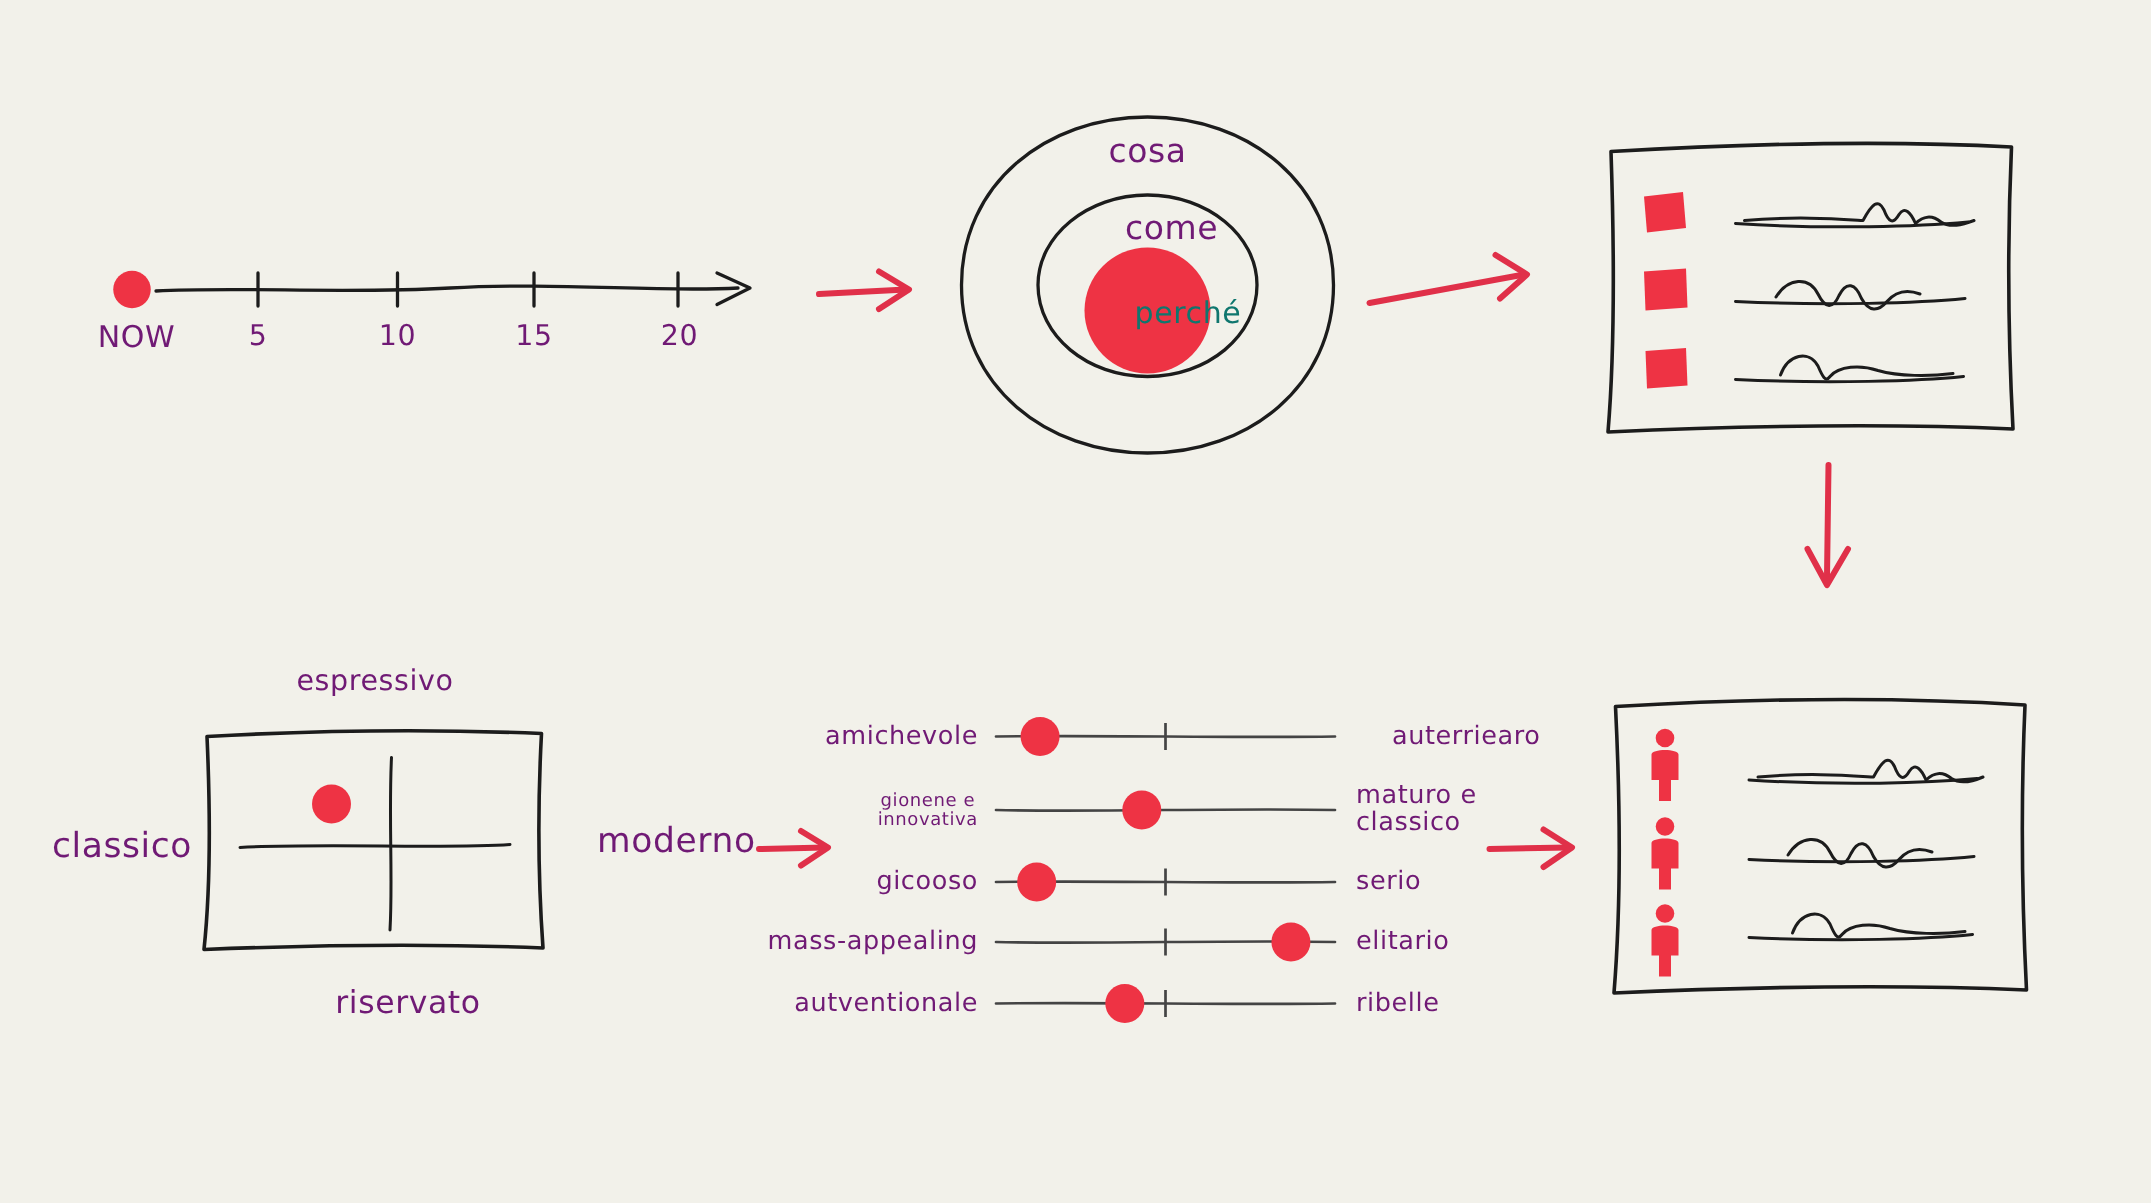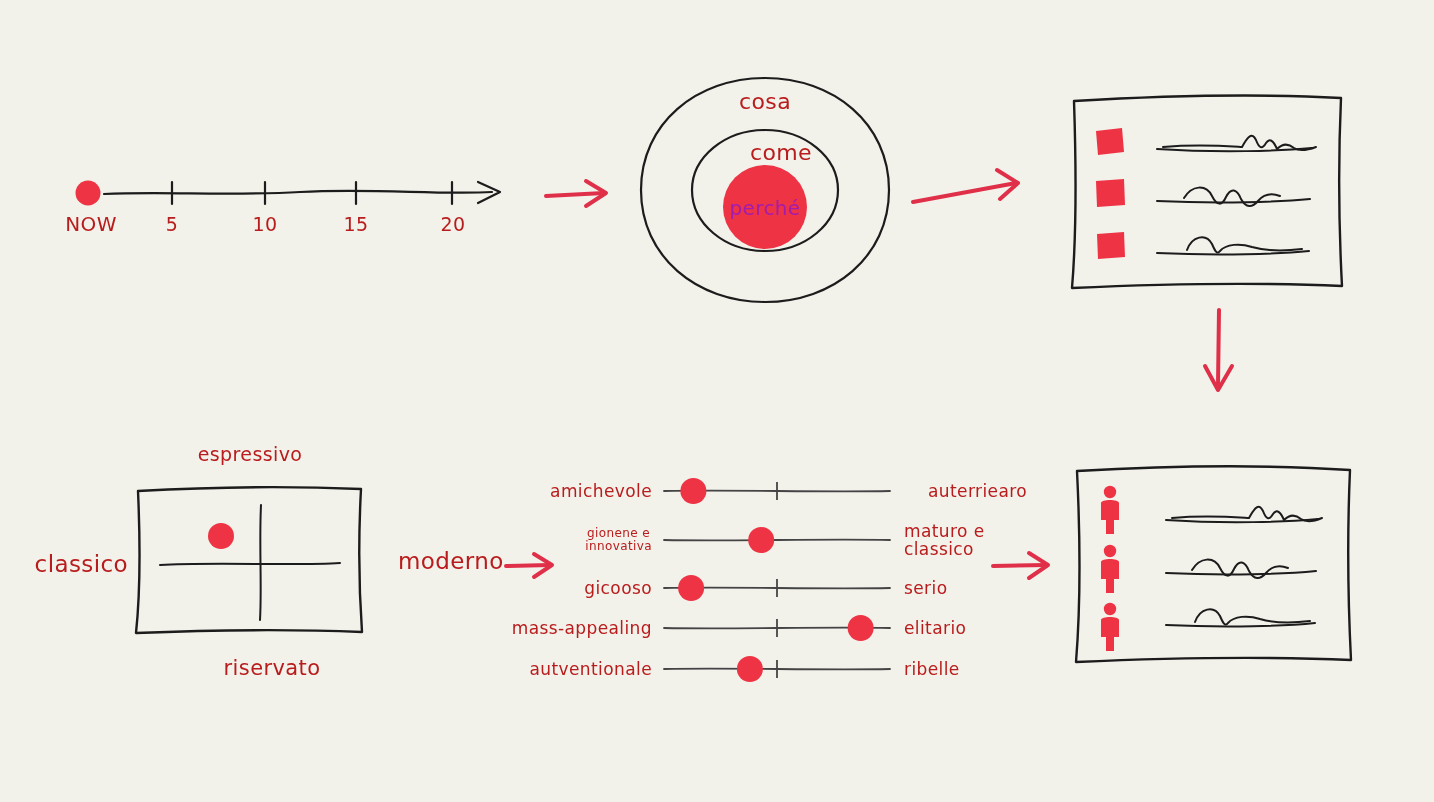--- a/index.html
+++ b/index.html
@@ -23,21 +23,21 @@
   svg.layer {
     position: absolute;
     left: 0; top: 0;
     width: 1434px;
     height: 802px;
     overflow: visible;
   }
   .hand-text {
     position: absolute;
     font-family: "DejaVu Sans", sans-serif;
-    color: #b91c1c;
+    color: #701a75;
     white-space: nowrap;
     letter-spacing: 0.4px;
   }
   .ctr { transform: translateX(-50%); }
   .rt  { transform: translateX(-100%); }
   .sl-label-left {
     position: absolute;
     text-align: center;
     transform: translate(-100%, -50%);
     line-height: 1.08;
@@ -198,21 +198,21 @@
   </svg>
 
   <div class="hand-text ctr" style="left:91px; top:212px; font-size:20px;">NOW</div>
   <div class="hand-text ctr" style="left:172px; top:213px; font-size:19px;">5</div>
   <div class="hand-text ctr" style="left:265px; top:213px; font-size:19px;">10</div>
   <div class="hand-text ctr" style="left:356px; top:213px; font-size:19px;">15</div>
   <div class="hand-text ctr" style="left:453px; top:213px; font-size:19px;">20</div>
 
   <div class="hand-text ctr" style="left:765px; top:89px; font-size:22px;">cosa</div>
   <div class="hand-text ctr" style="left:765px; top:140px; font-size:22px;margin-left:16px;">come</div>
-  <div class="hand-text ctr" style="left:765px; top:196px; font-size:20px; color:#a21caf;">perché</div>
+  <div class="hand-text ctr" style="left:792px; top:196px; font-size:20px; color:#0f766e;">perché</div>
 
   <div class="hand-text ctr" style="left:250px; top:443px; font-size:19px;">espressivo</div>
   <div class="hand-text ctr" style="left:272px; top:656px; font-size:21px;text-align:right;">riservato</div>
   <div class="hand-text rt" style="left:128px; top:551px; font-size:23px;">classico</div>
   <div class="hand-text" style="left:398px; top:548px; font-size:23px;">moderno</div>
 
   <div id="slider-labels">
       <div class="hand-text sl-label-left" style="left: 652px; top: 491px; font-size: 17px;">amichevole</div>
       <div class="hand-text sl-label-right" style="left: 928px; top: 491px; font-size: 17px;">auterriearo</div>
       <div class="hand-text sl-label-left" style="left: 652px; top: 540px; font-size: 12px;">gionene e

